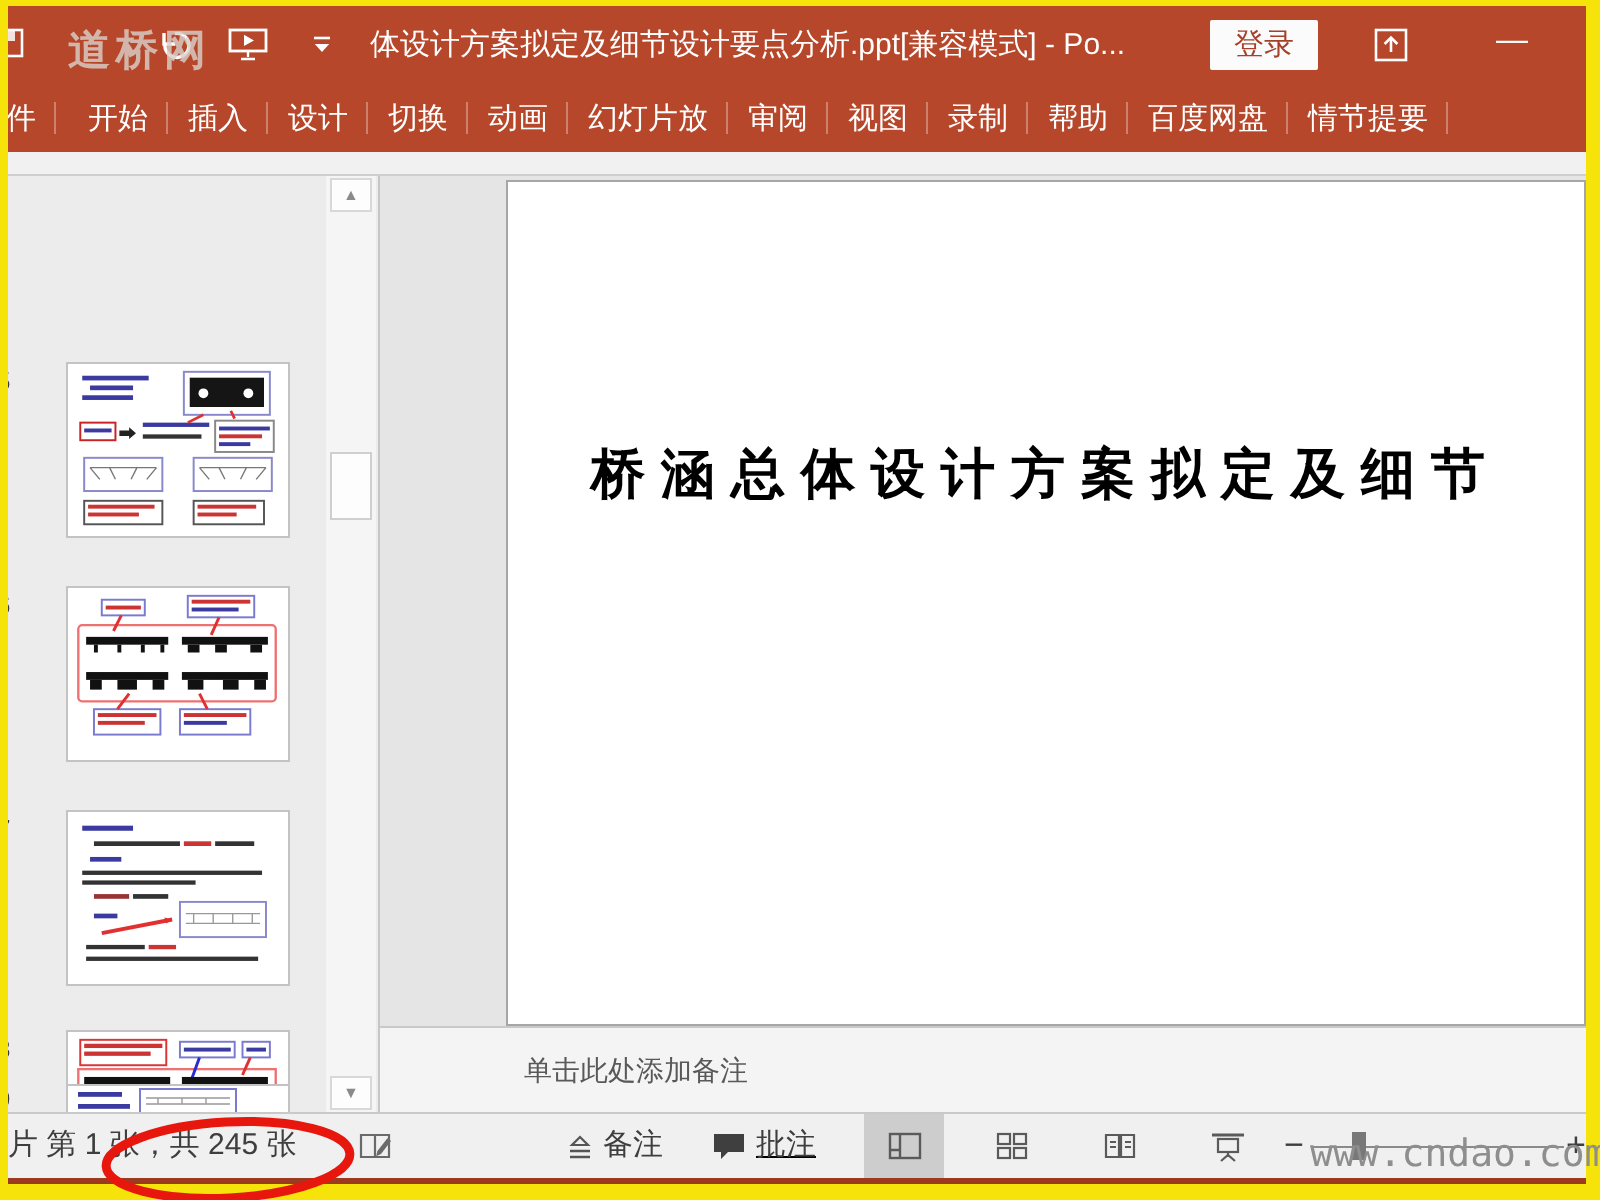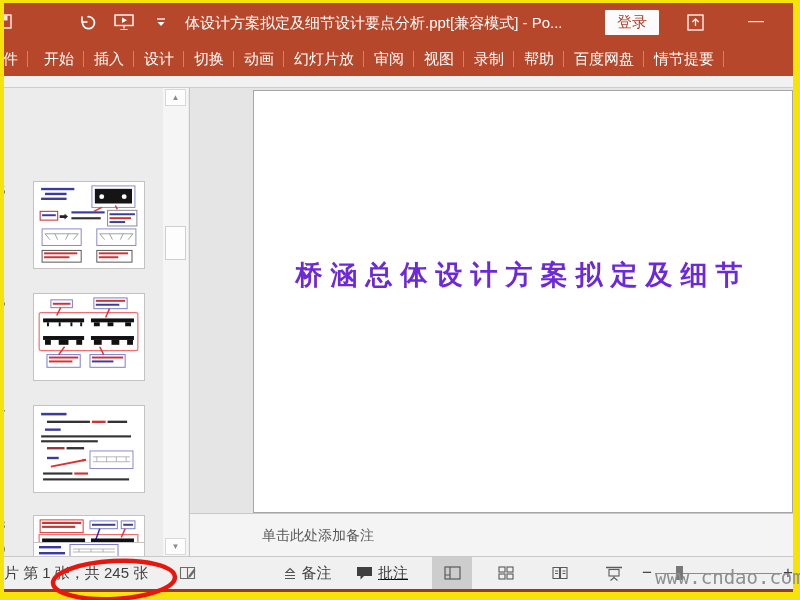--- a/index.html
+++ b/index.html
@@ -27,21 +27,21 @@
   #main { left:0; top:85px; width:789px; height:468px; background:#ececec; }
   #thumb-pane { left:0; top:0; width:159px; height:468px; background:#ececec; }
   .thumb-num { position:absolute; left:-6px; width:16px; color:#3c3c3c; font-size:13px; }
   .thumb { position:absolute; left:29px; width:112px; background:#fff; border:1px solid #c3c3c3; overflow:hidden; cursor:pointer; }
   #thumb-scroll { left:159px; top:0; width:25px; height:468px; background:#f5f5f5; }
   .scroll-btn { position:absolute; left:2px; width:21px; height:17px; background:#fdfdfd; border:1px solid #d8d8d8; color:#8a8a8a; font-size:8px; display:flex; align-items:center; justify-content:center; cursor:pointer; }
   #scroll-thumb { position:absolute; left:2px; top:138px; width:21px; height:34px; background:#fdfdfd; border:1px solid #cfcfcf; cursor:grab; }
   #pane-divider { left:185px; top:0; width:1px; height:468px; background:#c6c6c6; }
   #editor { left:186px; top:0; width:603px; height:425px; background:#e5e5e5; }
   #slide { left:63px; top:2px; width:540px; height:423px; background:#fff; border:1px solid #a6a6a6; }
-  .slide-title { position:absolute; left:0; width:100%; text-align:center; font-family:Liberation Mono, monospace; font-weight:700; color:#6d28d9; font-size:27px; letter-spacing:8px; white-space:nowrap;margin-top:38px; }
+  .slide-title { position:absolute; left:0; width:100%; text-align:center; font-family:Liberation Mono, monospace; font-weight:700; color:#000000; font-size:27px; letter-spacing:8px; white-space:nowrap; }
   #notes-pane { left:186px; top:425px; width:603px; height:43px; background:#f4f4f4; border-top:1px solid #c9c9c9; }
   #notes-text { position:absolute; left:72px; top:13px; color:#595959; font-size:14px; }
 
   
   #statusbar { left:0; top:553px; width:789px; height:33px; background:#f0f0f0; border-top:1px solid #c9c9c9; overflow:hidden; }
   .sb-text { color:#3e3e3e; font-size:15px; line-height:32px; white-space:nowrap; }
   .sb-btn { position:absolute; top:0; height:32px; display:flex; align-items:center; justify-content:center; gap:5px; cursor:pointer; }
   .viewbtn { width:40px; }
   .viewbtn.sel { background:#cdcdcd; }
   #zoom-line { position:absolute; left:652px; top:16px; width:126px; height:1px; background:#8a8a8a; }
@@ -340,19 +340,20 @@
           </svg>
       </div>
       <div class="abs sb-text" style="left:638px;top:0;font-size:17px;">−</div>
       <div id="zoom-line"></div>
       <div id="zoom-handle"></div>
       <div class="abs sb-text" style="left:779px;top:0;font-size:17px;">+</div>
     </div>
 
     <div class="abs" id="redline"></div>
 
+    <div id="wm-logo">道桥网</div>
   </div>
 
   <div id="wm-site">www.cndao.com</div>
   <svg id="overlay-svg" width="800" height="600">
     <ellipse cx="114" cy="580" rx="61" ry="19" fill="none" stroke="#E8170E" stroke-width="4.5" transform="rotate(-3 114 580)"></ellipse>
   </svg>
 </div>
 
 </body></html>

